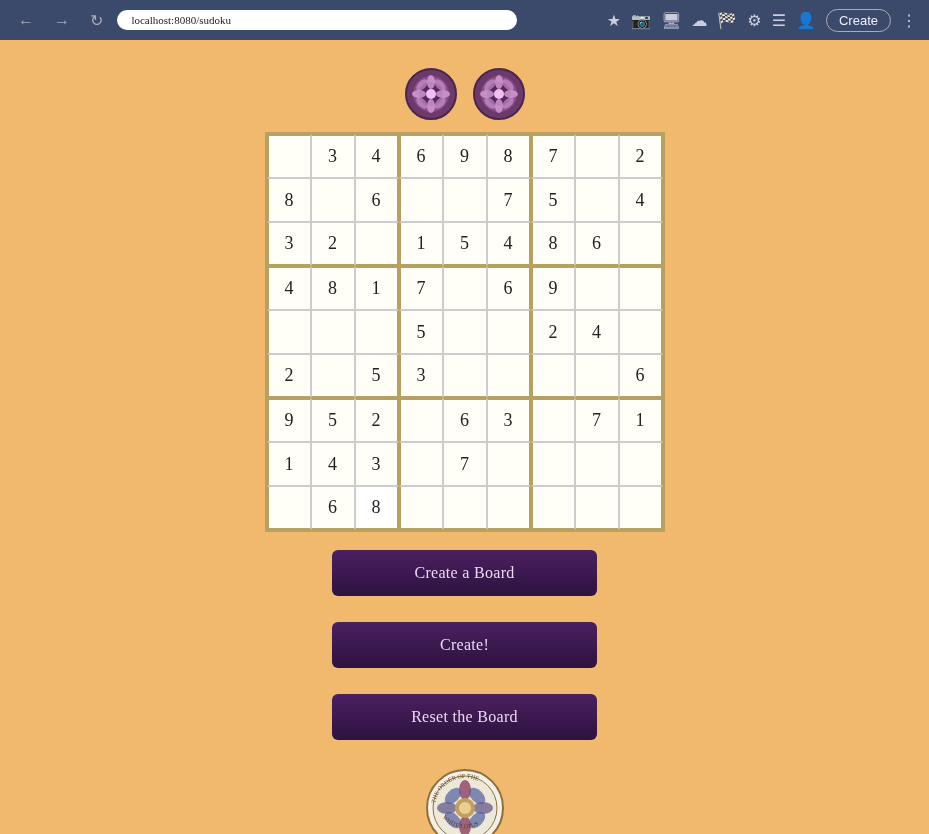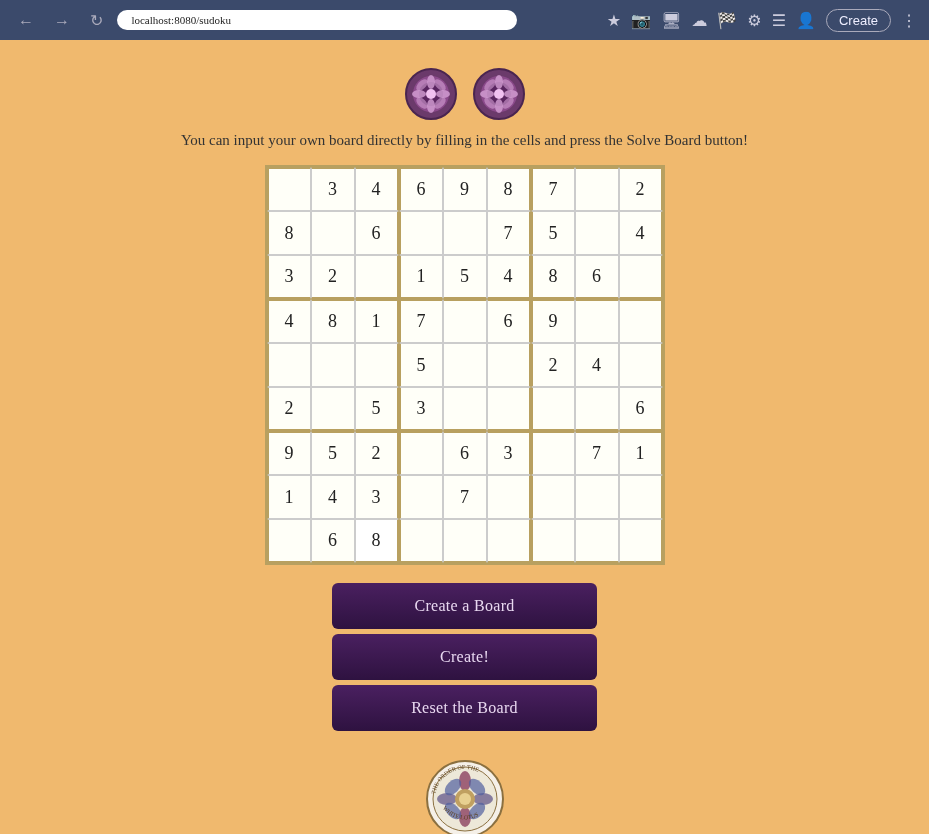--- a/index.html
+++ b/index.html
@@ -144,21 +144,21 @@
     }
 
     .cell.active-input {
       background: white;
     }
 
     
     .buttons-container {
       display: flex;
       flex-direction: column;
-      gap: 5px;
+      gap: 26px;
       width: 265px;
       margin-bottom: 20px;
     }
 
     .action-btn {
       background: #3d1f4a;
       background: linear-gradient(180deg, #4a2060 0%, #2e1240 100%);
       color: #e8d8f0;
       border: none;
       border-radius: 6px;
@@ -237,21 +237,20 @@
       <ellipse cx="14" cy="26" rx="7" ry="4" fill="#d4a0d4" opacity="0.8"></ellipse>
       <ellipse cx="38" cy="26" rx="7" ry="4" fill="#d4a0d4" opacity="0.8"></ellipse>
       <ellipse cx="17" cy="17" rx="4" ry="7" fill="#d4a0d4" opacity="0.6" transform="rotate(45 17 17)"></ellipse>
       <ellipse cx="35" cy="35" rx="4" ry="7" fill="#d4a0d4" opacity="0.6" transform="rotate(45 35 35)"></ellipse>
       <ellipse cx="35" cy="17" rx="4" ry="7" fill="#d4a0d4" opacity="0.6" transform="rotate(-45 35 17)"></ellipse>
       <ellipse cx="17" cy="35" rx="4" ry="7" fill="#d4a0d4" opacity="0.6" transform="rotate(-45 17 35)"></ellipse>
       <circle cx="26" cy="26" r="5" fill="#f0c0f0"></circle>
     </svg>
   </div>
 
-  <p class="subtitle">You can input your own board directly by filling in the cells and press the Solve Board button!</p>
 
   <div class="sudoku-container">
     <div class="sudoku-grid" id="sudoku-grid">
     <div class="cell row-0">
           <input type="text" maxlength="1" style="">
         </div>
         <div class="cell row-0">3</div>
         <div class="cell row-0">4</div>
         <div class="cell row-0">6</div>
         <div class="cell row-0">9</div>

